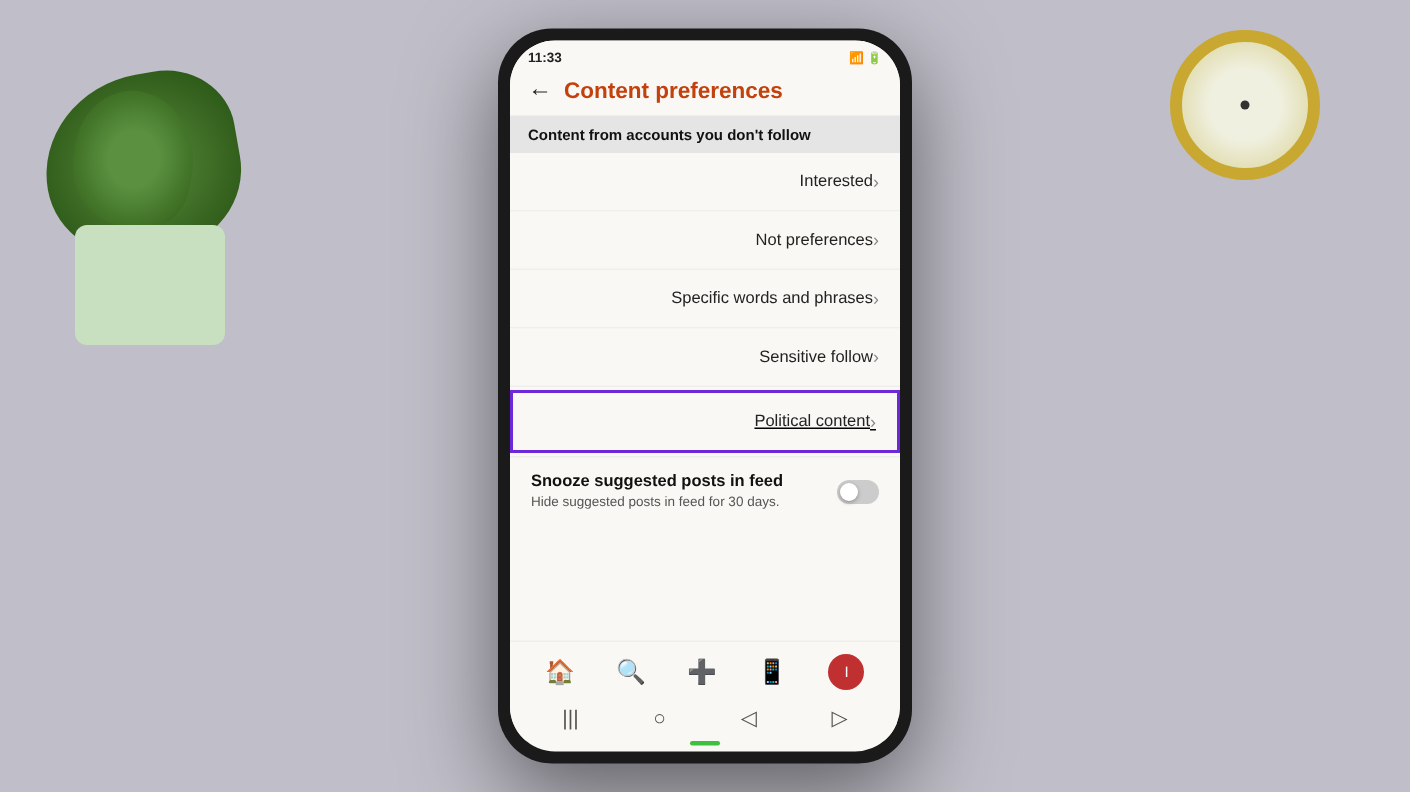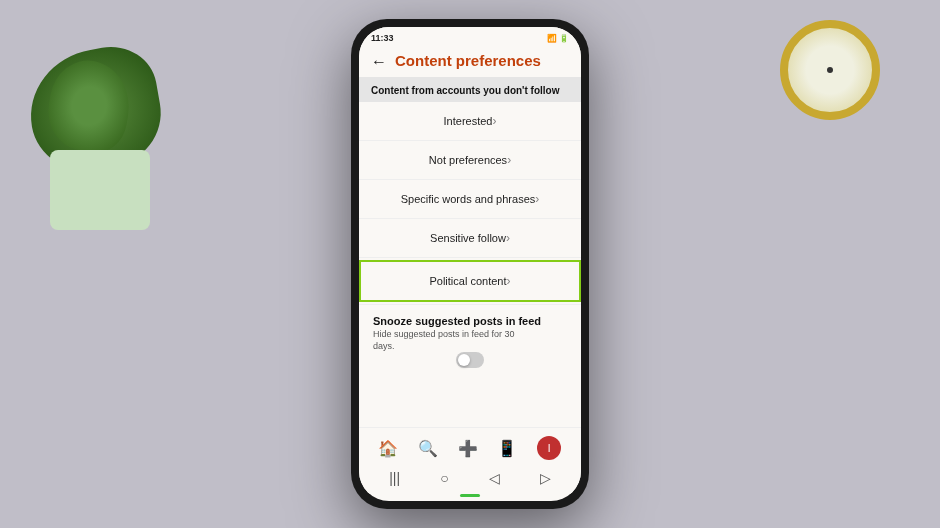--- a/index.html
+++ b/index.html
@@ -91,21 +91,21 @@
       width: 6px;
       height: 6px;
       background: #333;
       border-radius: 50%;
       position: absolute;
     }
 
     
     .phone-outer {
       position: relative;
-      width: 238px;
+      width: 276px;
       height: 490px;
       background: #1a1a1a;
       border-radius: 36px;
       box-shadow: 0 20px 60px rgba(0,0,0,0.5);
       display: flex;
       flex-direction: column;
       align-items: center;
       padding: 8px;
       z-index: 10;
     }
@@ -178,31 +178,32 @@
 
     
     .menu-list {
       flex: 1;
       background: #faf8f5;
     }
 
     .menu-item {
       display: flex;
       align-items: center;
-      justify-content: center;
+      justify-content: flex-end;
       padding: 12px 14px;
       border-bottom: 1px solid #eee;
       cursor: pointer;
       background: #faf8f5;
     }
 
     .menu-item.highlighted {
-      border: 2px solid #84cc16;
+      border: 2px solid #6d28d9;
       background: #faf8f5;
       margin: 2px 0;
+      text-decoration: underline;
     }
 
     .menu-item-text {
       font-size: 11px;
       color: #222;
     }
 
     .chevron-right {
       font-size: 12px;
       color: #888;
@@ -233,21 +234,20 @@
       position: relative;
       display: inline-block;
       width: 28px;
       height: 16px;
     }
 
     .snooze-row {
       display: flex;
       align-items: center;
       justify-content: space-between;
-      flex-direction: column;
     }
 
     .toggle-track {
       width: 28px;
       height: 16px;
       background: #ccc;
       border-radius: 8px;
       position: relative;
     }
 

